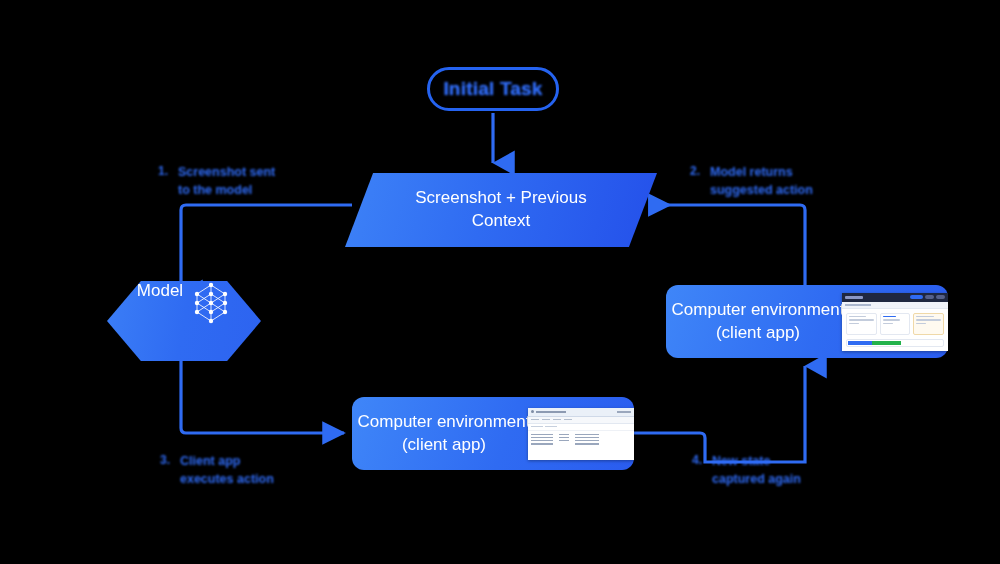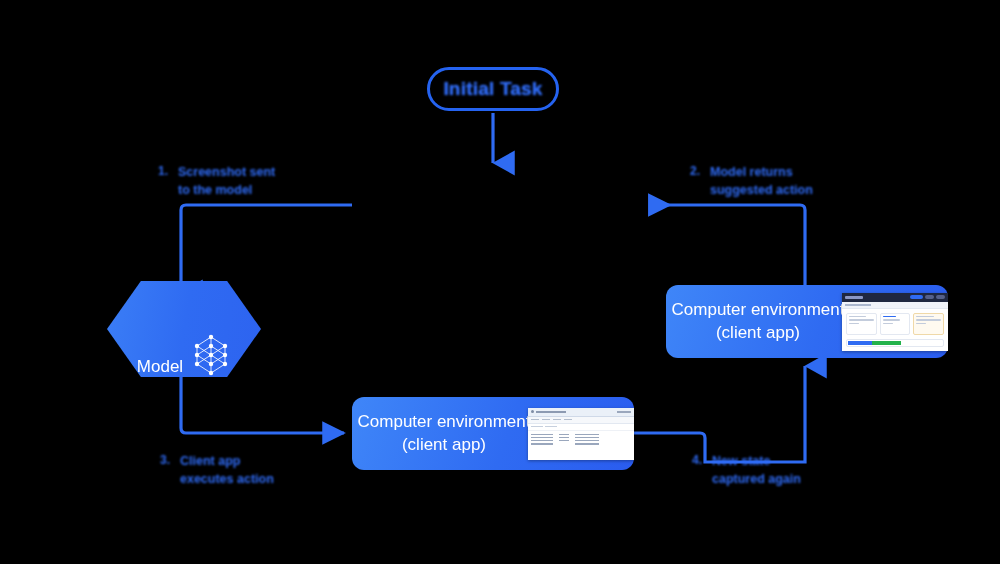--- a/index.html
+++ b/index.html
@@ -30,25 +30,25 @@
     clip-path:polygon(9% 0,100% 0,91% 100%,0 100%);
     display:flex;align-items:center;justify-content:center;
   }
   #screenshot-context .txt{
     color:#fff;font-size:17px;line-height:1.35;text-align:center;
     width:74%;
   }
 
   
   #model-node{
-    left:107px;top:281px;width:154px;height:96px;
+    left:107px;top:281px;width:154px;height:80px;
     background:linear-gradient(100deg,#3b7ef6 0%,#2f6bf2 50%,#2d63f0 100%);
     -webkit-clip-path:polygon(22% 0,78% 0,100% 50%,78% 100%,22% 100%,0 50%);
     clip-path:polygon(22% 0,78% 0,100% 50%,78% 100%,22% 100%,0 50%);
-    display:flex;align-items:flex-end;justify-content:center;gap:8px;
+    display:flex;align-items:flex-start;justify-content:center;gap:8px;
   }
   #model-node .mlabel{color:#fff;font-size:17px;}
   #model-node svg{display:block;}
 
   
   .env-box{
     background:linear-gradient(110deg,#3f86f8 0%,#2f6bf2 55%,#2a5cef 100%);
     border-radius:12px;
     display:flex;align-items:center;
     box-sizing:border-box;
@@ -149,20 +149,26 @@
 
     <path d="M181,352 L181,428 Q181,433 186,433 L344,433" stroke="#2f6bf2" stroke-width="3.2" fill="none" marker-end="url(#ar-right)"></path>
 
     <path d="M634,433 L700,433 Q705,433 705,438 L705,462 L805,462 L805,366" stroke="#2f6bf2" stroke-width="3.2" fill="none" marker-end="url(#ar-up)"></path>
   </svg>
 
   <div class="abs" id="initial-task">
     <span>Initial Task</span>
   </div>
 
+  <div class="abs" id="screenshot-context">
+    <div class="txt">
+      <div>Screenshot + Previous</div>
+      <div>Context</div>
+    </div>
+  </div>
 
   <div class="abs" id="model-node">
     <span class="mlabel">Model</span>
     <span>
       <svg width="40" height="44" viewBox="0 0 40 44" xmlns="http://www.w3.org/2000/svg">
         <g stroke="#ffffff" stroke-width="0.9" opacity="0.92" fill="none">
           <path d="M20,4 L6,13 M20,4 L20,13 M20,4 L34,13"></path>
           <path d="M6,13 L20,22 M6,13 L6,22 M20,13 L6,22 M20,13 L20,22 M20,13 L34,22 M34,13 L34,22 M34,13 L20,22"></path>
           <path d="M6,22 L20,31 M6,22 L6,31 M20,22 L6,31 M20,22 L20,31 M20,22 L34,31 M34,22 L34,31 M34,22 L20,31"></path>
           <path d="M6,31 L20,40 M20,31 L20,40 M34,31 L20,40"></path>

